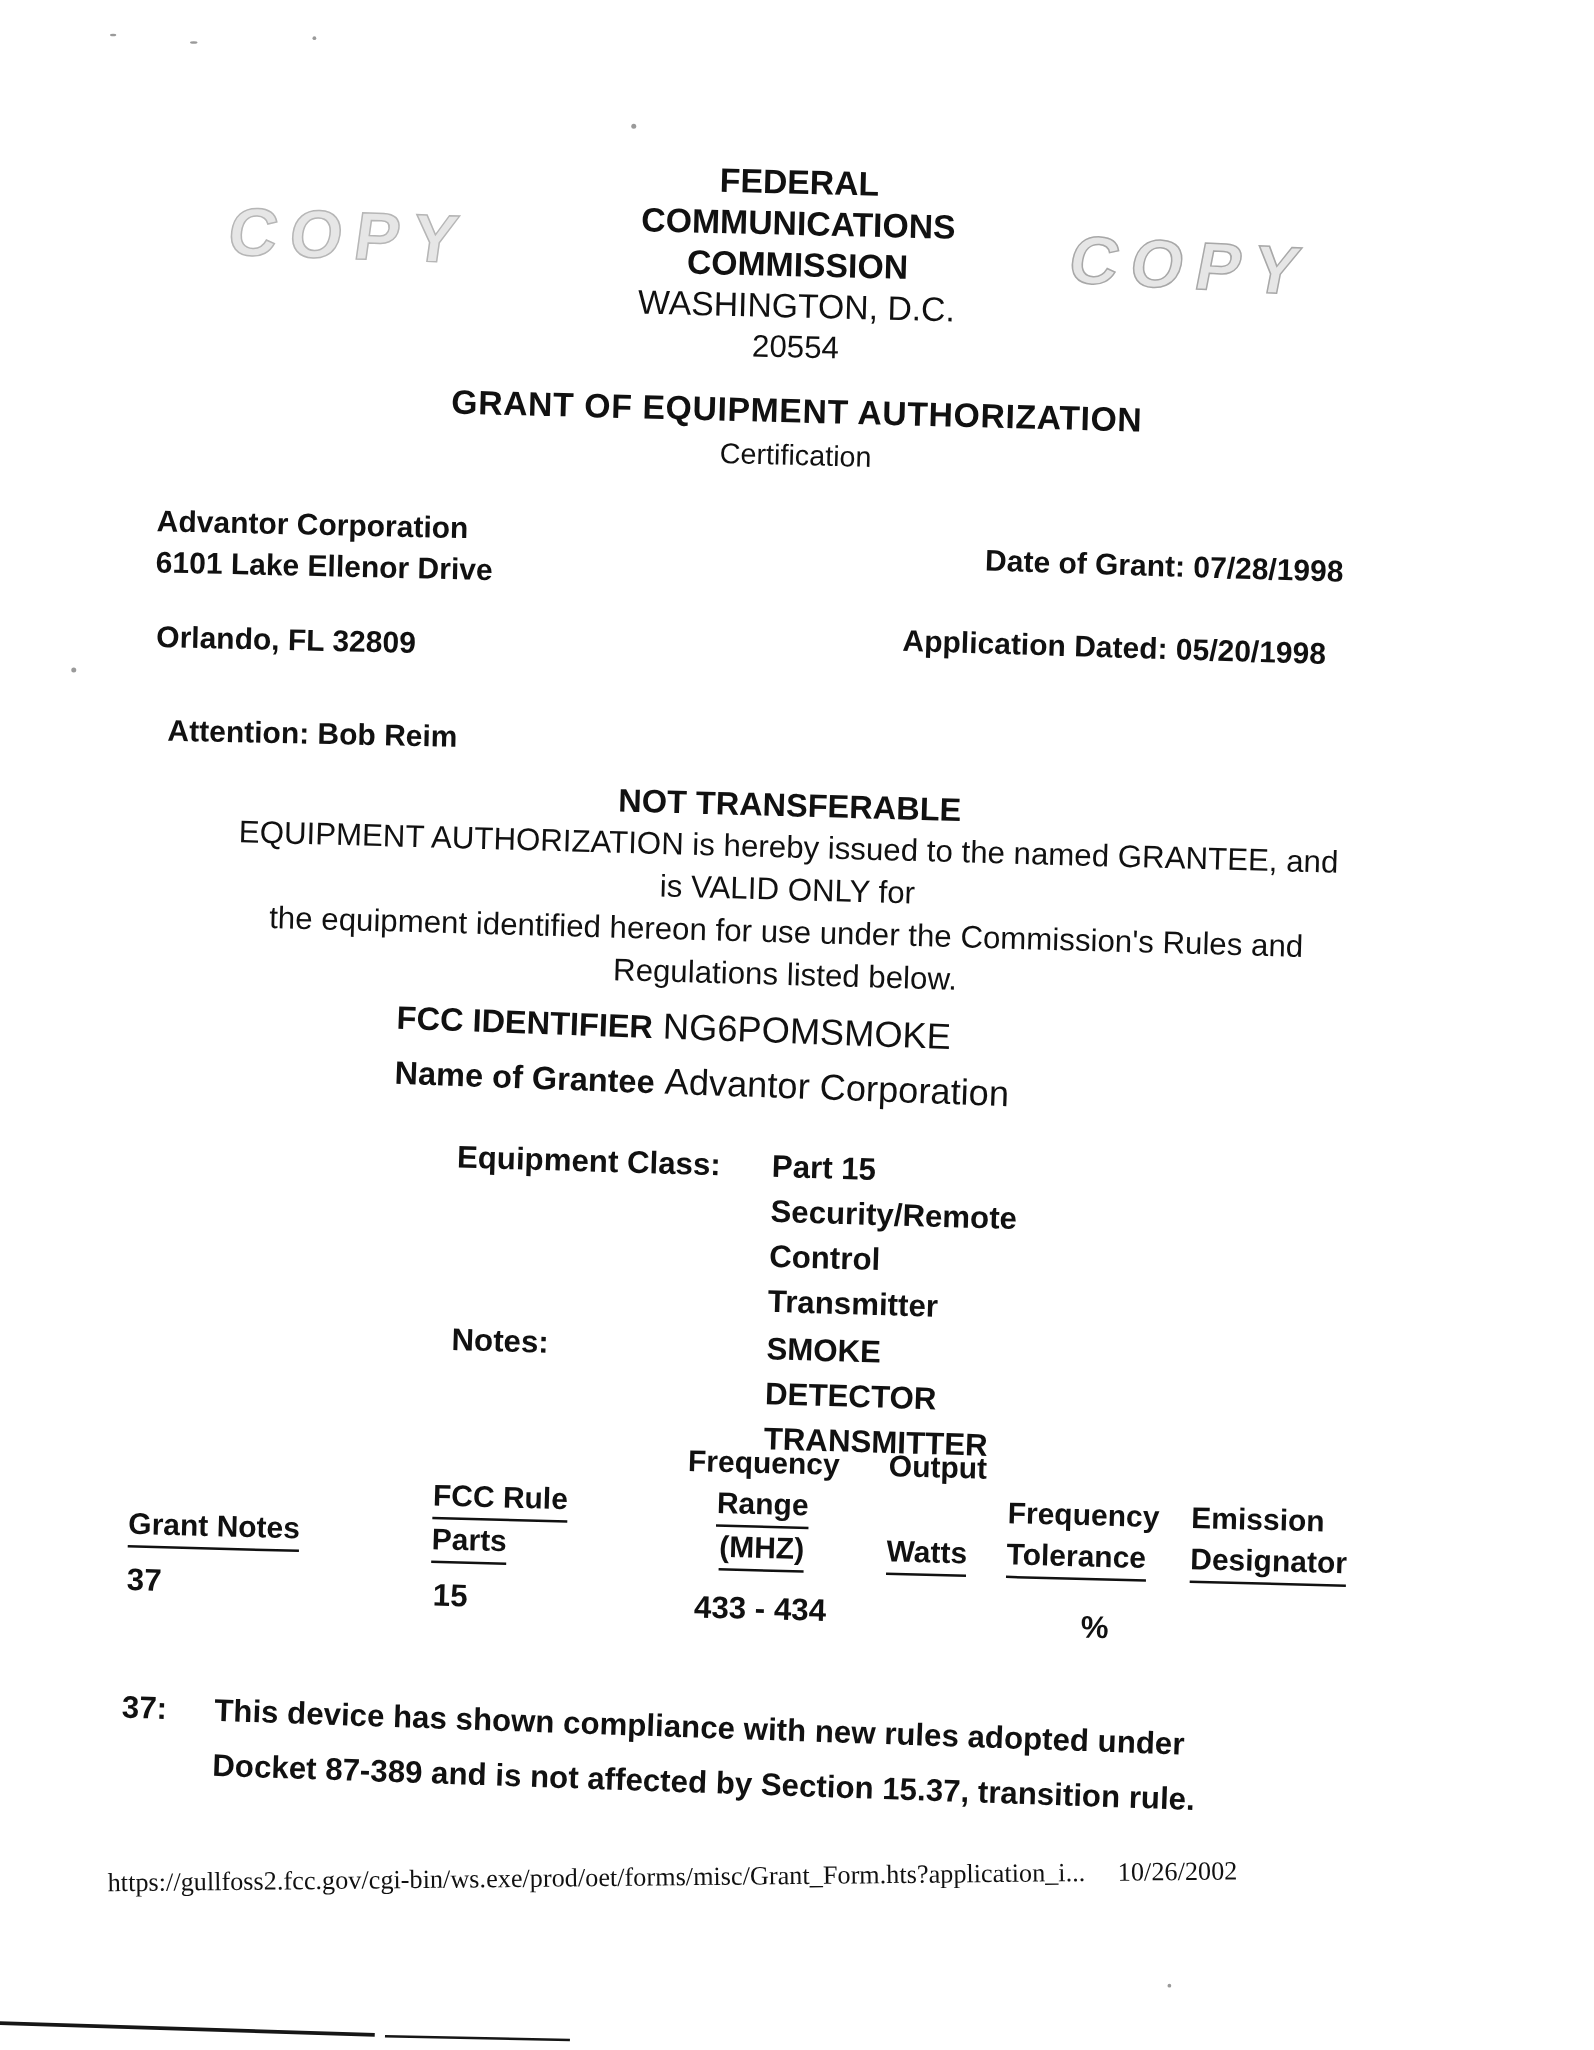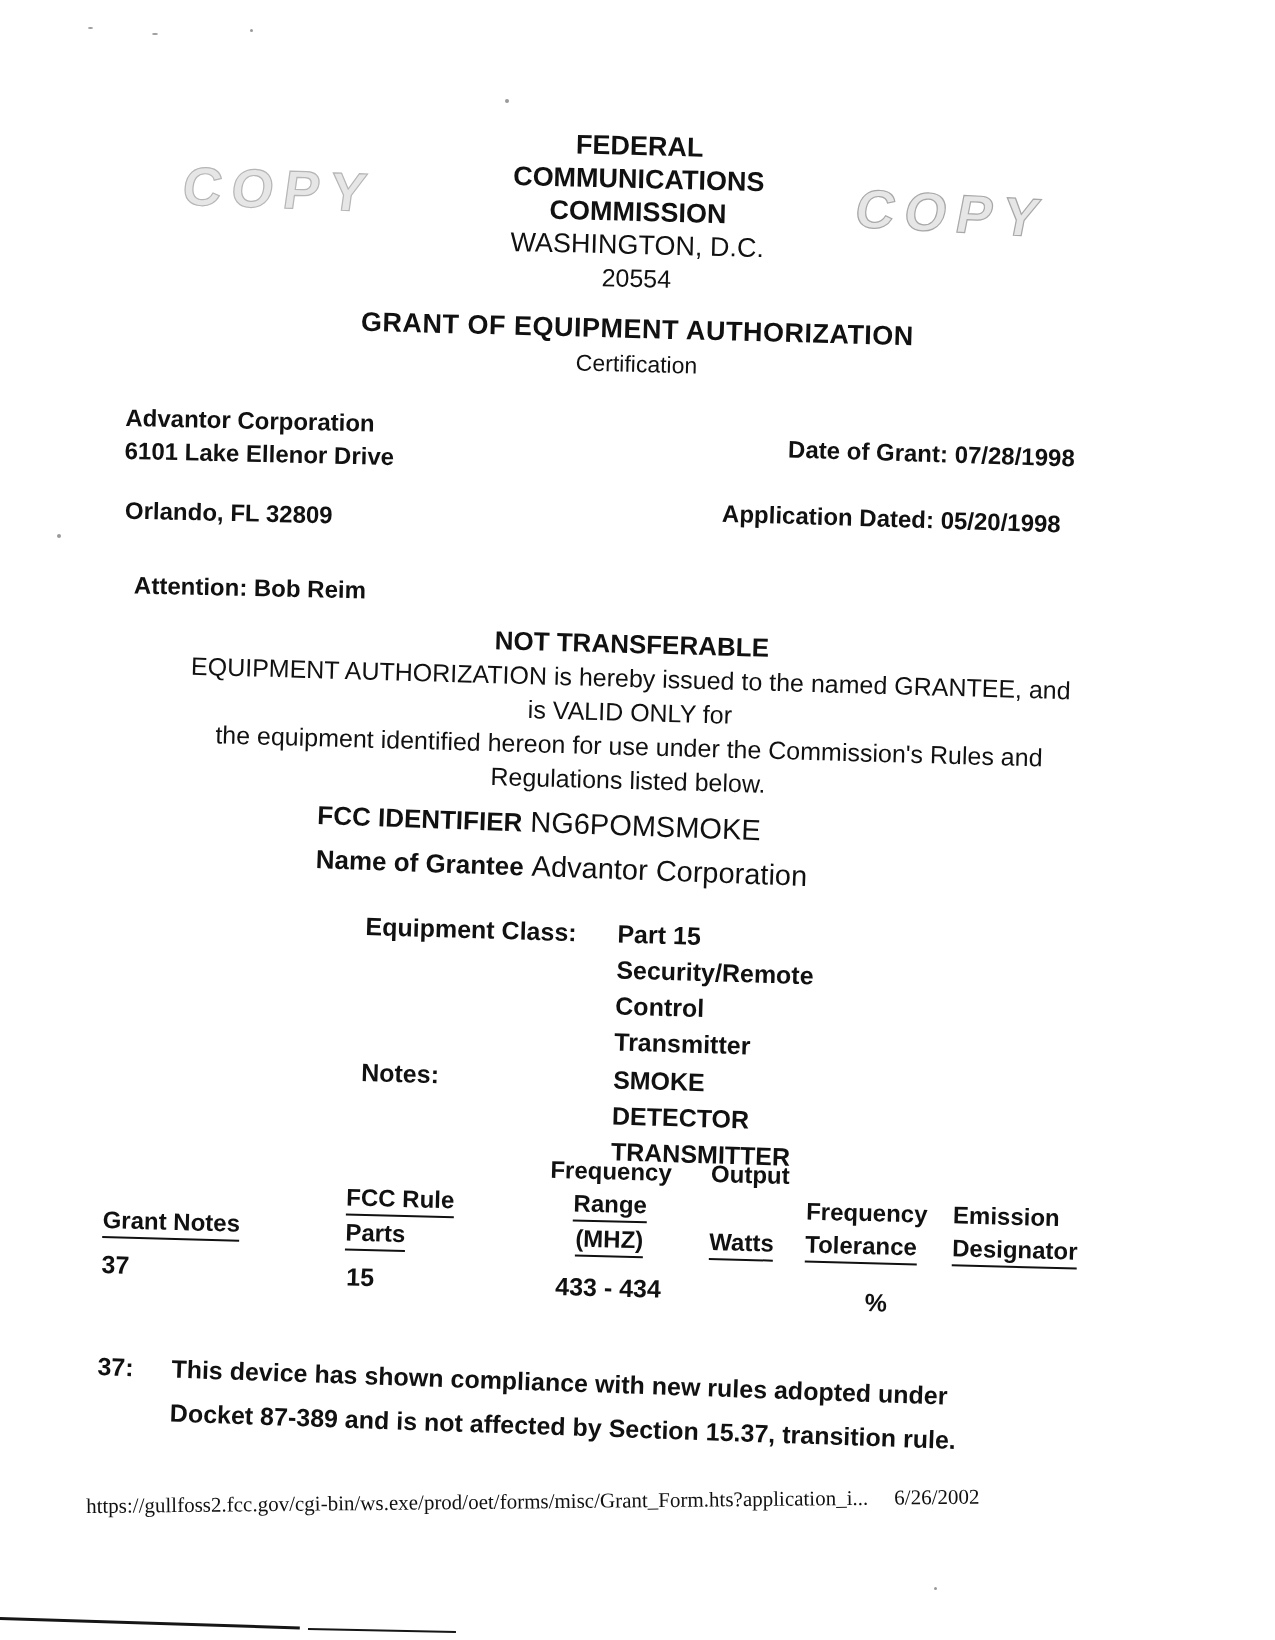--- a/index.html
+++ b/index.html
@@ -176,19 +176,19 @@
     <div class="tval ctr" style="left:705px;top:138px;width:150px;">%</div>
   </div>
 
   <div class="note37">
     <span class="note37-num">37:</span>
     <span class="note37-line1">This device has shown compliance with new rules adopted under</span>
     <span class="note37-line2">Docket 87-389 and is not affected by Section 15.37, transition rule.</span>
   </div>
 
   <div class="footer">
-    <span>https://gullfoss2.fcc.gov/cgi-bin/ws.exe/prod/oet/forms/misc/Grant_Form.hts?application_i...</span><span class="footer-date">6/26/2002</span>
+    <span>https://gullfoss2.fcc.gov/cgi-bin/ws.exe/prod/oet/forms/misc/Grant_Form.hts?application_i...</span><span class="footer-date">10/26/2002</span>
   </div>
 
   <div class="scanline" style="left:0;top:1617px;width:300px;transform:rotate(1.8deg);"></div>
   <div class="scanline" style="left:308px;top:1628px;width:148px;height:2px;transform:rotate(1.2deg);"></div>
 
 </div>
 
 </body></html>

